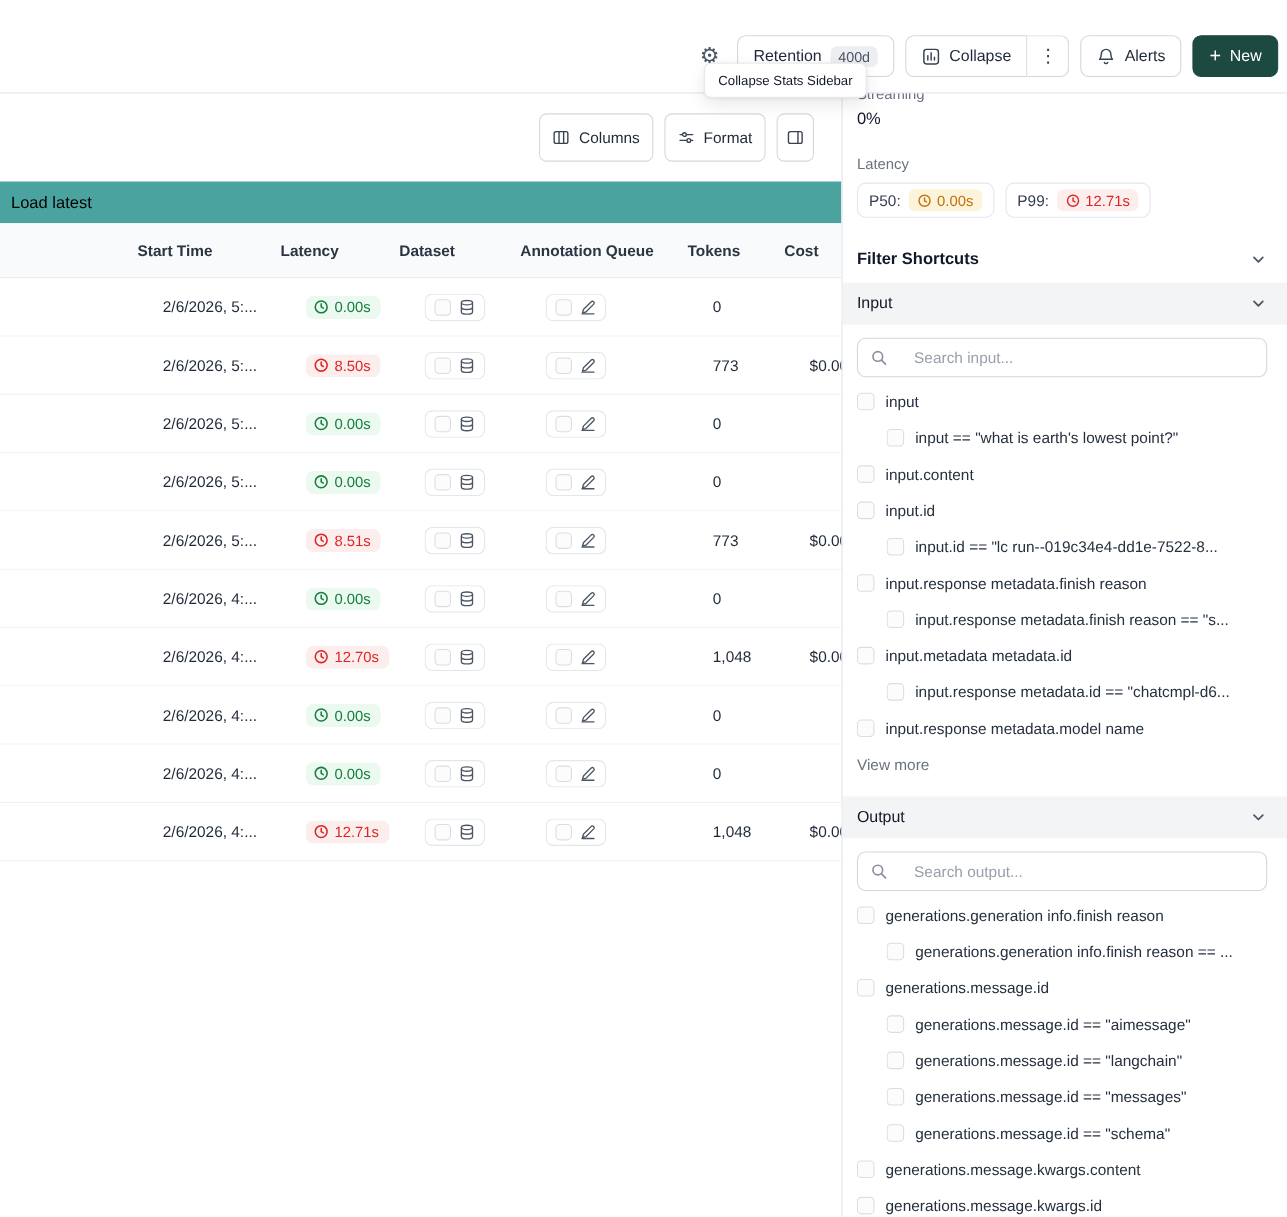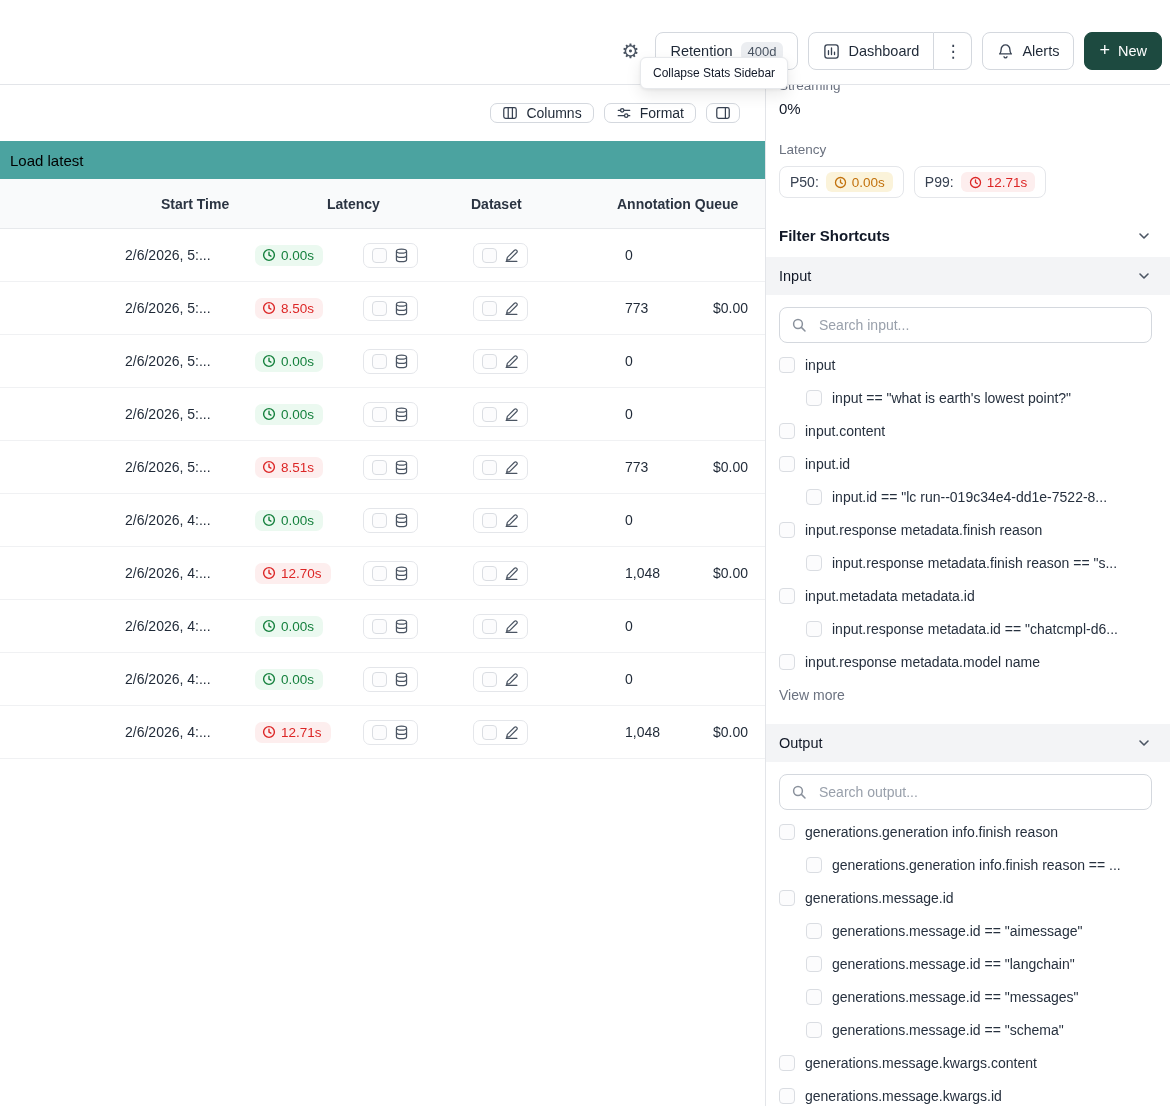--- a/index.html
+++ b/index.html
@@ -25,50 +25,50 @@
   .btn-new .plus{font-size:18px;line-height:1;margin-top:-2px;}
   .tooltip{position:absolute;left:640px;top:57px;z-index:60;background:#fff;border:1px solid #e7e9ec;border-radius:6px;box-shadow:0 6px 16px rgba(0,0,0,.09),0 1px 3px rgba(0,0,0,.06);padding:8px 12px;font-size:12px;color:#111827;white-space:nowrap;}
 
   
   .page-body{display:flex;height:1021px;}
   .main{width:765px;flex:none;overflow:hidden;}
   .sidebar{flex:1;border-left:1px solid var(--border);padding:0 18px 0 13px;overflow:hidden;}
 
   
   .main-toolbar{display:flex;justify-content:flex-end;align-items:center;gap:10px;padding:18px 25px 18px 0;}
-  .tbtn{display:inline-flex;align-items:center;gap:8px;height:20px;padding:0 11px;border:1px solid #d4d8de;border-radius:7px;background:#fff;font-size:14px;color:var(--text);cursor:pointer;font-family:inherit;}
+  .tbtn{display:inline-flex;align-items:center;gap:8px;height:44px;padding:0 11px;border:1px solid #d4d8de;border-radius:7px;background:#fff;font-size:14px;color:var(--text);cursor:pointer;font-family:inherit;}
   .tbtn.icon-only{padding:0 8px;}
 
   
   .load-latest{height:38px;background:var(--teal);color:#000000;display:flex;align-items:center;padding-left:10px;font-size:15px;cursor:pointer;}
 
   
-  .thead{display:grid;grid-template-columns:var(--cols);min-width:795px;height:50px;align-items:center;background:#f9fafb;border-bottom:1px solid #e7e9ec;font-weight:700;font-size:14px;color:#2b3442;gap:36px;}
-  .trow{display:grid;grid-template-columns:var(--cols);min-width:795px;height:53px;align-items:center;border-bottom:1px solid #f0f1f3;background:#fff;}
+  .thead{display:grid;grid-template-columns:var(--cols);min-width:795px;height:50px;align-items:center;background:#f9fafb;border-bottom:1px solid #e7e9ec;font-weight:700;font-size:14px;color:#2b3442;}
+  .trow{display:grid;grid-template-columns:var(--cols);min-width:795px;height:53px;align-items:center;border-bottom:1px solid #f0f1f3;background:#fff;padding-left:23px;}
   .cell{overflow:hidden;white-space:nowrap;}
   .lat{display:inline-flex;align-items:center;gap:5px;padding:3px 9px 3px 7px;border-radius:7px;font-size:13.5px;}
   .lat.ok{color:var(--ok-text);background:var(--ok-bg);}
   .lat.slow{color:var(--slow-text);background:var(--slow-bg);}
   .cell-pill{display:inline-flex;align-items:center;gap:7px;border:1px solid #e4e6ea;border-radius:7px;padding:4px 8px;background:#fff;cursor:pointer;}
   .cb{width:15px;height:15px;border:1.5px solid #dadde2;border-radius:4px;background:#fcfcfd;flex:none;}
 
   
   .stat-label{color:var(--muted);font-size:13.5px;}
   .stat-streaming{margin-top:-7px;}
   .stat-value{font-size:15px;color:#111827;margin-top:7px;}
   .lat-stat{margin-top:25px;}
   .lat-badges{display:flex;gap:10px;margin-top:9px;}
   .pbadge{display:inline-flex;align-items:center;gap:7px;border:1px solid #e4e6ea;border-radius:8px;padding:5px 10px;font-size:14px;color:#374151;background:#fff;}
   .pbadge .inner{display:inline-flex;align-items:center;gap:5px;border-radius:6px;padding:2.5px 8px;font-size:13.5px;}
   .inner.warn{background:var(--warn-bg);color:var(--warn-text);}
   .inner.slow{background:var(--slow-bg);color:var(--slow-text);}
   .filter-title-row{display:flex;justify-content:space-between;align-items:center;margin-top:29px;cursor:pointer;}
   .filter-title{font-size:15px;font-weight:700;color:#111827;}
   .accordion-header{background:#f3f4f6;margin:13px -18px 0 -13px;padding:0 18px 0 13px;height:38px;display:flex;align-items:center;justify-content:space-between;font-size:14.5px;font-weight:500;color:#111827;cursor:pointer;}
-  .search{display:flex;align-items:center;gap:12px;border:1px solid #d4d8de;border-radius:8px;height:36px;padding:0 11px;margin:12px 0 5px;background:#fff;}
+  .search{display:flex;align-items:center;gap:24px;border:1px solid #d4d8de;border-radius:8px;height:36px;padding:0 11px;margin:12px 0 5px;background:#fff;}
   .search input{border:none;outline:none;flex:1;font-size:14px;color:var(--text);font-family:inherit;background:transparent;}
   .search input::placeholder{color:#99a0ab;}
   .flist{margin-top:3px;}
   .fitem{display:flex;align-items:center;gap:10px;height:33px;font-size:14px;color:#26303e;white-space:nowrap;overflow:hidden;cursor:pointer;}
   .fitem .cb{width:16px;height:16px;}
   .fitem.sub{margin-left:27px;}
   .view-more{color:var(--muted);font-size:14px;height:33px;display:flex;align-items:center;cursor:pointer;}
 </style>
 </head>
 <body>
@@ -82,21 +82,21 @@
     <span class="badge-gray">400d</span>
   </button>
   <span class="btn-group">
     <button class="btn">
       <span>
         <svg width="17" height="17" viewBox="0 0 18 18" fill="none" stroke="#374151" stroke-width="1.4" stroke-linecap="round">
           <rect x="2" y="2" width="14" height="14" rx="2.5"></rect>
             <path d="M5.8 12.2V8.2M9 12.2V5.2M12.2 12.2V9.6"></path>
         </svg>
       </span>
-      <span>Dashboard</span>
+      <span>Collapse</span>
     </button>
     <button class="btn">
       <span>⋮</span>
     </button>
   </span>
   <button class="btn">
     <span>
       <svg width="17" height="17" viewBox="0 0 18 18" fill="none" stroke="#374151" stroke-width="1.4" stroke-linecap="round" stroke-linejoin="round">
         <path d="M9 2a4.6 4.6 0 0 0-4.6 4.6c0 3.3-1 4.3-1.6 5h12.4c-.6-.7-1.6-1.7-1.6-5A4.6 4.6 0 0 0 9 2z"></path>
         <path d="M7.4 14.6a1.7 1.7 0 0 0 3.2 0"></path>

